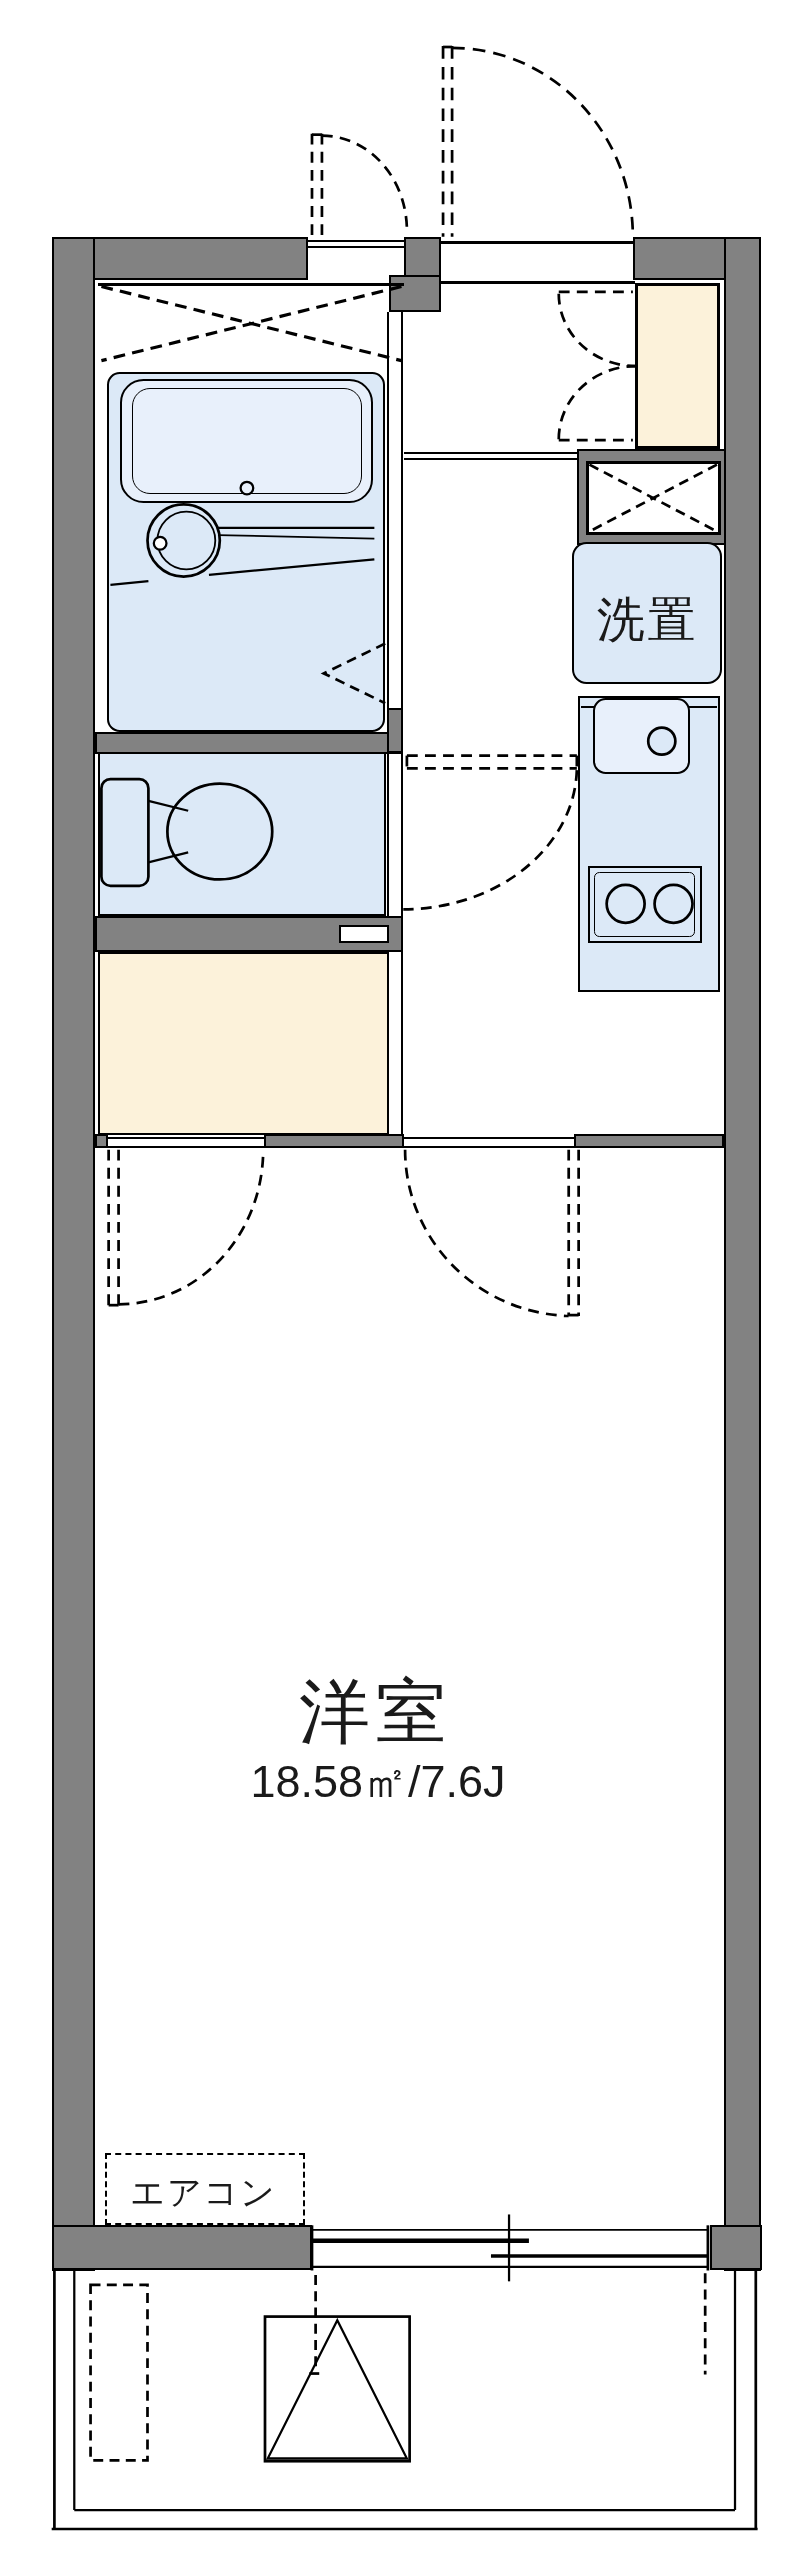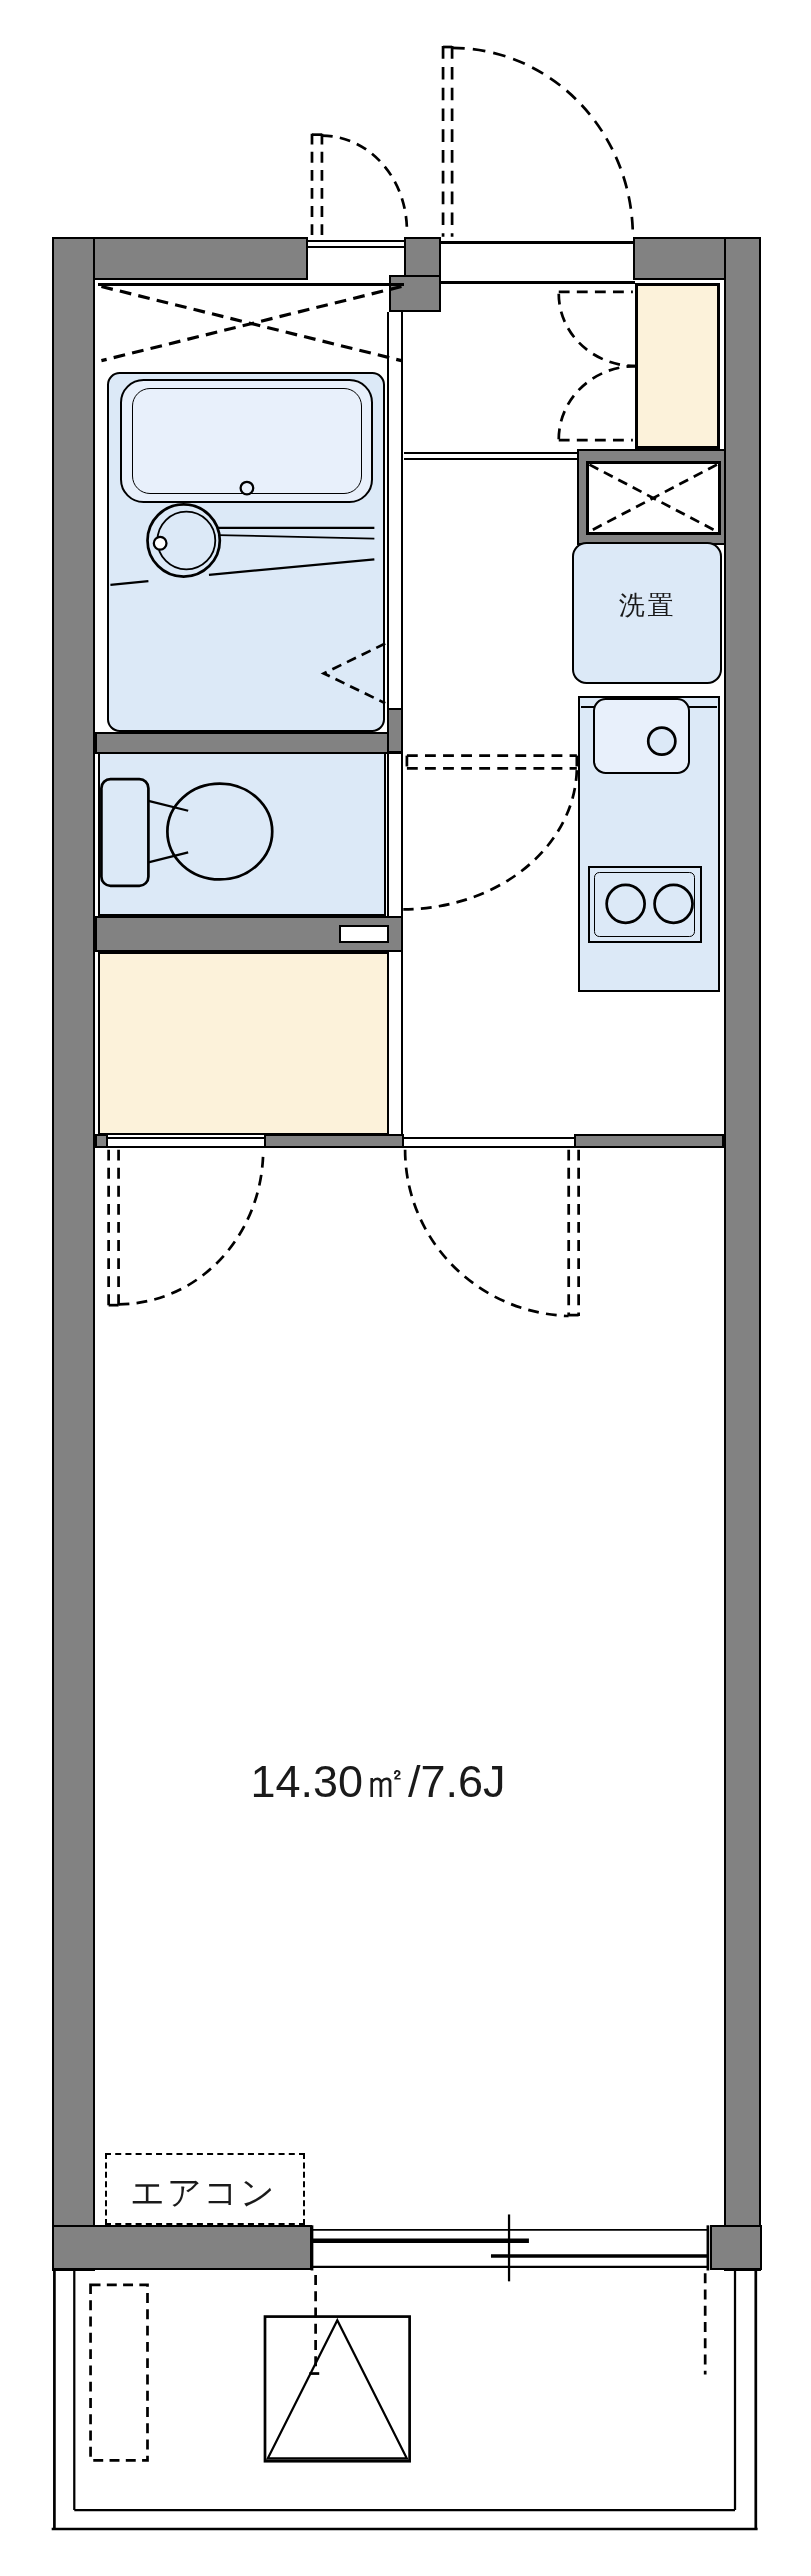--- a/index.html
+++ b/index.html
@@ -172,18 +172,19 @@
 
     <rect x="293" y="2563" width="160" height="160" fill="#ffffff" stroke="#000" stroke-width="3"></rect>
     <path d="M373,2567 L296,2720 L450,2720 Z" fill="none" stroke="#000" stroke-width="2.5"></path>
     <g stroke="#000" stroke-width="3" fill="none" stroke-dasharray="11,7">
       <line x1="349" y1="2517" x2="349" y2="2622"></line>
       <line x1="342" y1="2626" x2="358" y2="2626"></line>
       <line x1="780" y1="2515" x2="780" y2="2627"></line>
     </g>
   </svg>
 
-  <div class="label" style="left:557px;top:588px;width:181px;font-size:26px;letter-spacing:2.7px;">洗置</div>
-  <div class="label" style="left:152px;top:1752px;width:452px;font-size:45px;">14.30㎡/7.6J</div>
+  <div class="label" style="left:557px;top:588px;width:181px;font-size:48px;letter-spacing:2.7px;">洗置</div>
+  <div class="label" style="left:240px;top:1665px;width:271px;font-size:71px;letter-spacing:5.4px;">洋室</div>
+  <div class="label" style="left:152px;top:1752px;width:452px;font-size:45px;">18.58㎡/7.6J</div>
   <div class="label" style="left:113px;top:2170px;width:181px;font-size:34px;letter-spacing:1.8px;">エアコン</div>
 
 </div>
 
 
 </body></html>

